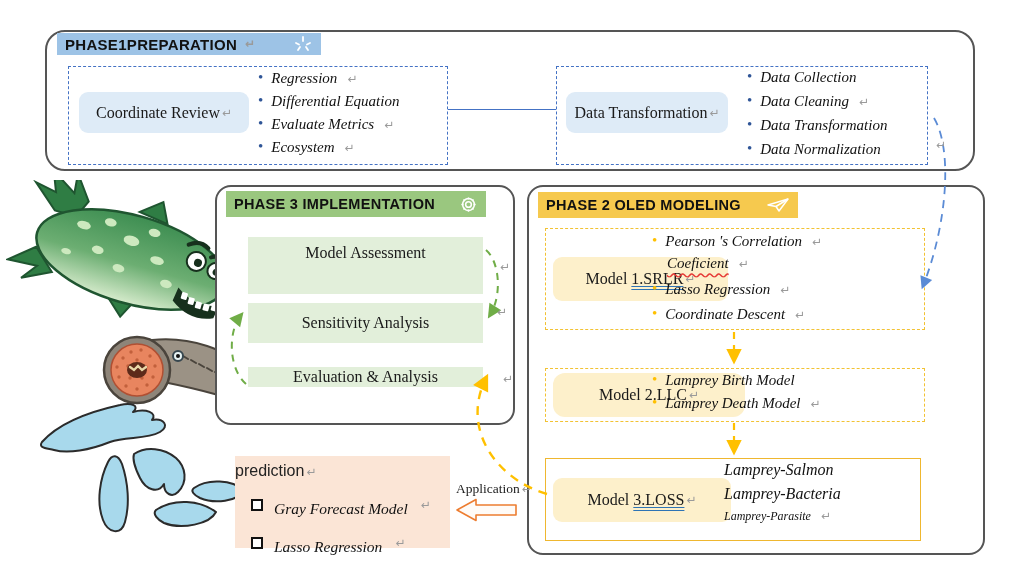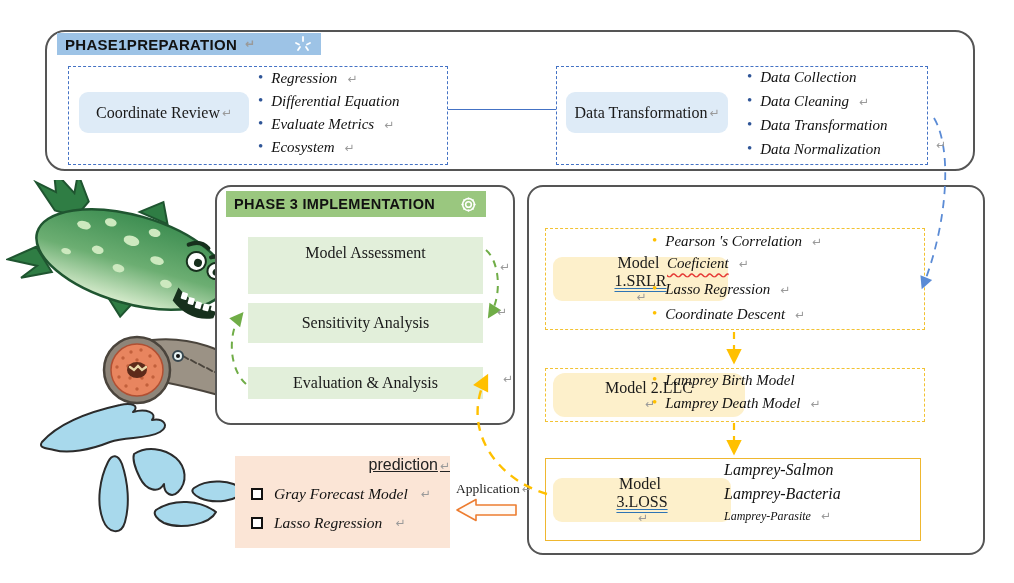--- a/index.html
+++ b/index.html
@@ -23,44 +23,44 @@
   .dash-blue  { position:absolute; border:1.4px dashed #4472C4; background:transparent; }
   .dash-gold  { position:absolute; border:1.4px dashed #F2C233; background:transparent; }
   .solid-gold { position:absolute; border:1.6px solid #EFB72F; background:transparent; }
 
   
   .pill {
     position:absolute; display:flex; align-items:center; justify-content:center;
     font-size:16px; border-radius:9px;
   }
   .pill.blue   { background:#DEEBF7; }
-  .pill.yellow { background:#FDF0CB;flex-direction:column; }
+  .pill.yellow { background:#FDF0CB; }
 
   
   .step { position:absolute; background:#E2EFDA; display:flex; justify-content:center; font-size:16px; }
 
   
   .blist { position:absolute; }
   .brow { display:flex; align-items:baseline; gap:8px; }
   .dot { flex:0 0 auto; font-size:15px; line-height:1; position:relative; top:-1px; }
   .dot::before { content:"•"; }
   .p1 .dot { color:#2F5597; }
   .p2 .dot { color:#FFC000; }
   .itxt { font-style:italic; font-size:15px; color:#111; white-space:nowrap; }
   .ret { color:#9a9a9a; font-family:"DejaVu Sans", sans-serif; font-style:normal; font-size:12px; margin-left:2px; }
 
   .dblu { text-decoration:underline double; text-decoration-color:#2E74B5; text-underline-offset:2px; }
   .squig { text-decoration:underline wavy #E53935; text-decoration-skip-ink:none; text-underline-offset:4px; }
 
   
   #prediction-box { position:absolute; background:#FBE5D6; }
-  #prediction-title { text-align:right; font-family:"Liberation Sans", sans-serif; font-size:16px; color:#222;text-decoration:underline; }
+  #prediction-title { text-align:left; font-family:"Liberation Sans", sans-serif; font-size:16px; padding-top:6px; color:#222; }
   .prow { display:flex; align-items:center; gap:11px; margin:11px 0 0 16px; }
   .cbx { width:12px; height:12px; border:2.6px solid #111; background:#fff; flex:0 0 auto; }
-  .prow .itxt { font-size:15.5px; }
+  .prow .itxt { font-size:15.5px;margin-top:9px; }
 
   #application-label { position:absolute; font-size:13.5px; color:#222; }
 
   .fmark { position:absolute; color:#9a9a9a; font-family:"DejaVu Sans", sans-serif; font-size:12px; }
 
   svg { display:block; }
   .overlay { position:absolute; left:0; top:0; pointer-events:none; }
 </style>
 </head>
 <body>
@@ -252,25 +252,36 @@
         </g>
       </svg>
     </span>
   </div>
   <div class="step" style="left:248px; top:237px; width:235px; height:57px; align-items:flex-start; padding-top:7px;">
     <span>Model Assessment</span>
   </div>
   <div class="step" style="left:248px; top:303px; width:235px; height:40px; align-items:center;">
     <span>Sensitivity Analysis</span>
   </div>
-  <div class="step" style="left:248px; top:367px; width:235px; height:32px; align-items:center;">
+  <div class="step" style="left:248px; top:367px; width:235px; height:20px; align-items:center;">
     <span>Evaluation &amp; Analysis</span>
   </div>
 
   <div class="panel" style="left:527px; top:185px; width:458px; height:370px; border-radius:16px;"></div>
+  <div class="hdr" style="left:538px; top:192px; width:260px; height:26px; background:#F6C94E; font-size:14.5px;">
+    <span>PHASE 2 OLED MODELING</span>
+    <span class="hicon">
+      <svg width="24" height="17" viewBox="0 0 24 17">
+        <g fill="none" stroke="#ffffff" stroke-width="1.5" stroke-linejoin="round">
+          <path d="M2,8 L22,2 L13,14 L10,9.5 Z"></path>
+          <path d="M10,9.5 L22,2"></path>
+        </g>
+      </svg>
+    </span>
+  </div>
 
   <div class="dash-gold" style="left:545px; top:228px; width:380px; height:102px;"></div>
   <div class="pill yellow" style="left:553px; top:257px; width:175px; height:44px;">
     <span style="white-space:pre;">Model </span>
       <span class="dblu">1.SRLR</span>
       <span class="ret">↵</span>
   </div>
   <div class="blist p2" style="left:652px; top:233px;">
     <div class="brow">
       <span class="dot"></span>

